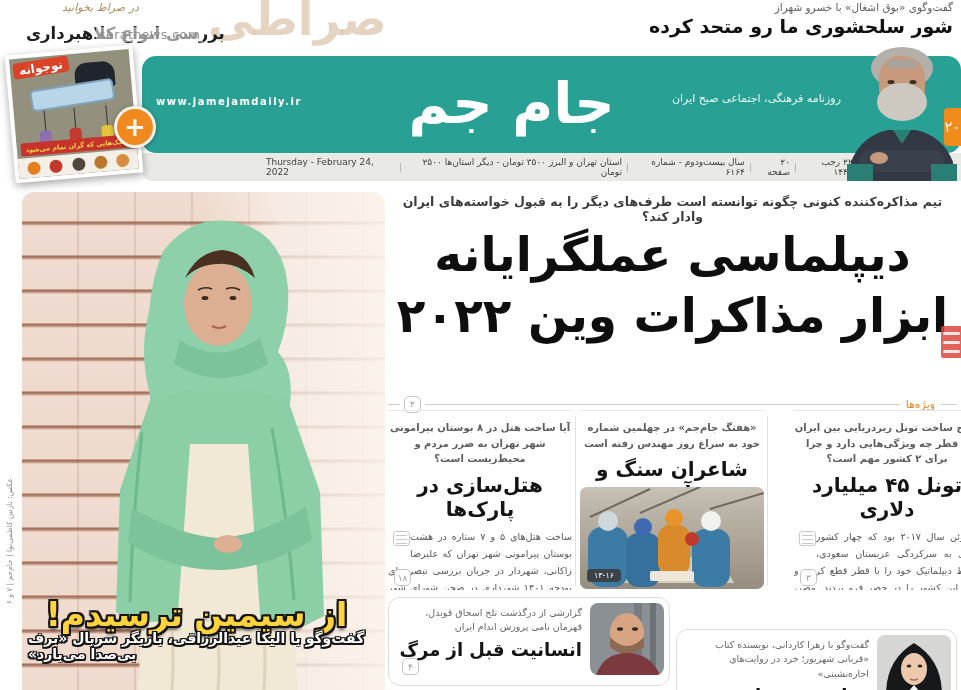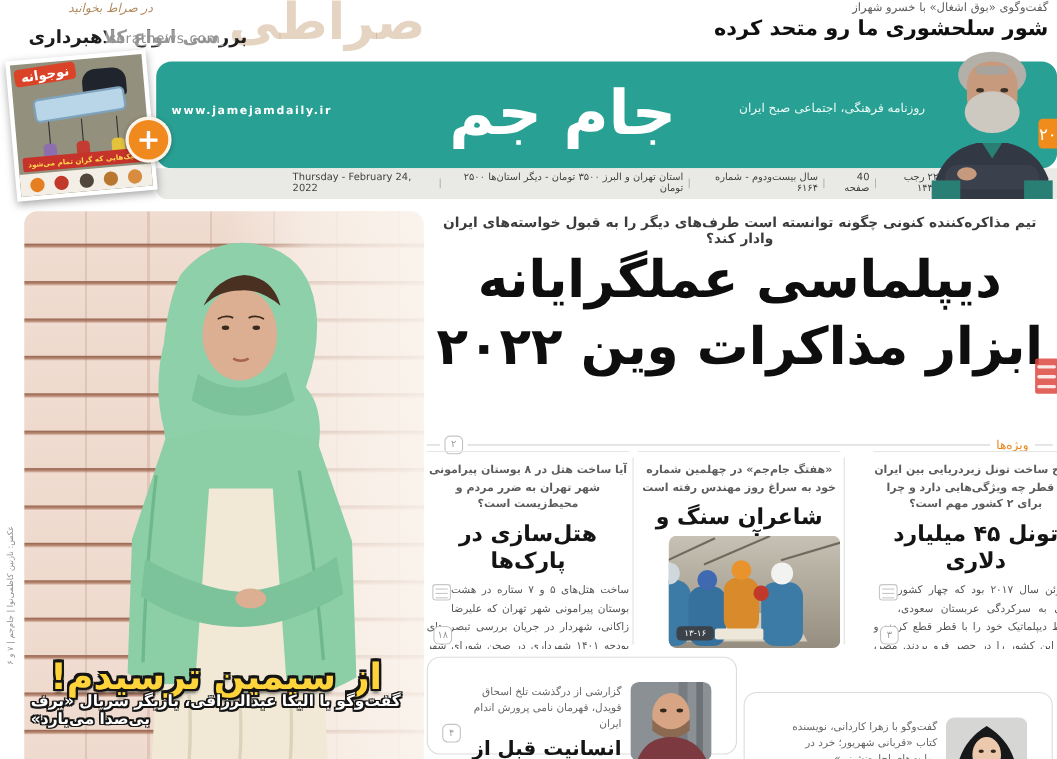--- a/index.html
+++ b/index.html
@@ -16,21 +16,21 @@
   .tl-script { position:absolute; top:1px; left:62px; font-size:11px; color:#b08a5e; font-style:italic; }
   .tl-big { position:absolute; top:-8px; left:208px; font-size:46px; font-weight:bold; color:rgba(197,160,117,.45); }
   .tl-headline { position:absolute; top:24px; left:26px; font-size:16.5px; font-weight:bold; color:#1d1d1d; }
   .tl-watermark { position:absolute; top:27px; left:96px; font-size:12.5px; color:#8f8f8f; background:rgba(255,255,255,.55); padding:0 3px; letter-spacing:.5px; direction:ltr; }
 
   
   .banner { position:absolute; left:142px; top:56px; width:819px; height:97px; background:#29a094; border-radius:14px; }
   .logo { position:absolute; left:150px; right:230px; top:4px; text-align:center; color:#fff; font-size:56px; font-weight:bold; line-height:88px; }
   .url { position:absolute; left:14px; top:40px; color:#fff; font-size:10px; font-weight:bold; letter-spacing:1.5px; direction:ltr; }
   .tagline { position:absolute; right:120px; top:36px; color:#eafaf6; font-size:11px; }
-  .pagetab { position:absolute; right:0; top:108px; width:17px; height:27px; background:#ef8c1c; color:#fff; font-size:15px; display:flex; align-items:center; justify-content:center; border-radius:4px 0 0 4px; z-index:9; }
+  .pagetab { position:absolute; right:0; top:108px; width:17px; height:38px; background:#ef8c1c; color:#fff; font-size:15px; display:flex; align-items:center; justify-content:center; border-radius:4px 0 0 4px; z-index:9; }
   .plusbadge { position:absolute; left:114px; top:106px; width:42px; height:42px; border-radius:50%; background:#f0891e; border:3px solid rgba(255,255,255,.9); box-shadow:0 1px 5px rgba(0,0,0,.3); color:#fff; font-size:26px; font-weight:bold; display:flex; align-items:center; justify-content:center; z-index:8; }
   .editor-photo { position:absolute; left:843px; top:40px; width:118px; height:141px; z-index:5; }
 
   
   .supp { position:absolute; left:10px; top:50px; width:128px; height:128px; transform:rotate(-5deg); background:#fff; padding:4px; box-shadow:0 3px 8px rgba(0,0,0,.35); z-index:7; }
   .supp-cover { position:relative; width:100%; height:100%; background:#93907d; overflow:hidden; }
   .supp-title { position:absolute; top:3px; left:3px; background:#db4328; color:#fff; font-size:12px; font-weight:bold; padding:1px 6px; border-radius:4px; transform:rotate(-4deg); }
   .supp-phone { position:absolute; top:30px; left:18px; width:84px; height:22px; background:#b9d6e8; border:2px solid #7fa3bd; border-radius:5px; transform:rotate(-4deg); }
   .supp-cat { position:absolute; top:10px; left:64px; width:40px; height:26px; background:#20242c; border-radius:12px 12px 4px 4px; }
   .supp-string { position:absolute; width:1px; height:22px; background:#333; top:54px; }
@@ -62,25 +62,25 @@
   
   .col { position:absolute; top:410px; height:180px; border-top:1px solid #e7e7e7; padding-top:9px; overflow:hidden; }
   .col-kicker { font-size:10px; color:#5c5c5c; text-align:center; line-height:1.55; font-weight:600; }
   .col-h { font-size:20px; font-weight:bold; color:#141414; text-align:center; margin-top:6px; }
   .btxt { font-size:9.6px; color:#555; line-height:1.8; text-align:justify; margin-top:7px; }
   .docicon { float:left; width:17px; height:15px; border:1.5px solid #c7c7c7; border-radius:3px; margin:3px 0 2px 5px; position:relative; }
   .docicon::before { content:""; position:absolute; left:2px; right:2px; top:3px; height:1.5px; background:#c7c7c7; box-shadow:0 4px 0 #c7c7c7, 0 8px 0 #c7c7c7; }
   .colref { position:absolute; left:2px; bottom:4px; }
   .vsep { position:absolute; top:416px; height:170px; width:1px; background:#e2e2e2; }
 
-  .workers { position:absolute; left:0; right:0; top:76px; height:102px; border-radius:7px; overflow:hidden;margin-left:28px; }
+  .workers { position:absolute; left:0; right:0; top:76px; height:102px; border-radius:7px; overflow:hidden; }
   .photo-badge { position:absolute; left:7px; bottom:7px; background:#3b4249; color:#fff; font-size:8px; padding:2px 7px; border-radius:4px; direction:rtl; }
 
   
-  .card { position:absolute; top:597px; height:89px; border:1.5px solid #dcdcdc; border-radius:12px; background:#fff; display:flex; flex-direction:row; padding:22px; }
+  .card { position:absolute; top:597px; height:89px; border:1.5px solid #dcdcdc; border-radius:12px; background:#fff; display:flex; flex-direction:row; padding:5px; }
   .card-photo { width:74px; height:72px; border-radius:8px; overflow:hidden; flex:0 0 auto; margin-left:8px; }
   .card-txt { flex:1; text-align:right; padding-top:3px; }
   .card-kicker { font-size:9.5px; color:#666; line-height:1.5; }
   .card-h { font-size:18px; font-weight:bold; color:#141414; margin-top:4px; }
   .card .pref { position:absolute; left:9px; bottom:10px; }
 
   
   .mainphoto { position:absolute; left:22px; top:192px; width:363px; height:498px; border-radius:12px 12px 0 0; overflow:hidden;
     background:
       linear-gradient(90deg, rgba(248,240,232,0) 50%, rgba(249,241,234,.75) 72%, rgba(251,245,238,.92) 100%),
@@ -155,21 +155,21 @@
       </div>
       <div class="supp-title fa">نوجوانه</div>
     </div>
   </div>
 
   <div class="datebar">
     <span>پنجشنبه ۵ اسفند ۱۴۰۰</span>
       <span class="sep">|</span>
     <span>۲۲ رجب ۱۴۴۳</span>
       <span class="sep">|</span>
-    <span>40 صفحه</span>
+    <span>۲۰ صفحه</span>
       <span class="sep">|</span>
     <span>سال بیست‌ودوم - شماره ۶۱۶۴</span>
       <span class="sep">|</span>
     <span>استان تهران و البرز ۳۵۰۰ تومان - دیگر استان‌ها ۲۵۰۰ تومان</span>
       <span class="sep">|</span>
     <span class="date-en">Thursday - February 24, 2022</span>
   </div>
 
   <div class="lead">
     <div class="lead-kicker fa">تیم مذاکره‌کننده کنونی چگونه توانسته است طرف‌های دیگر را به قبول خواسته‌های ایران وادار کند؟</div>

